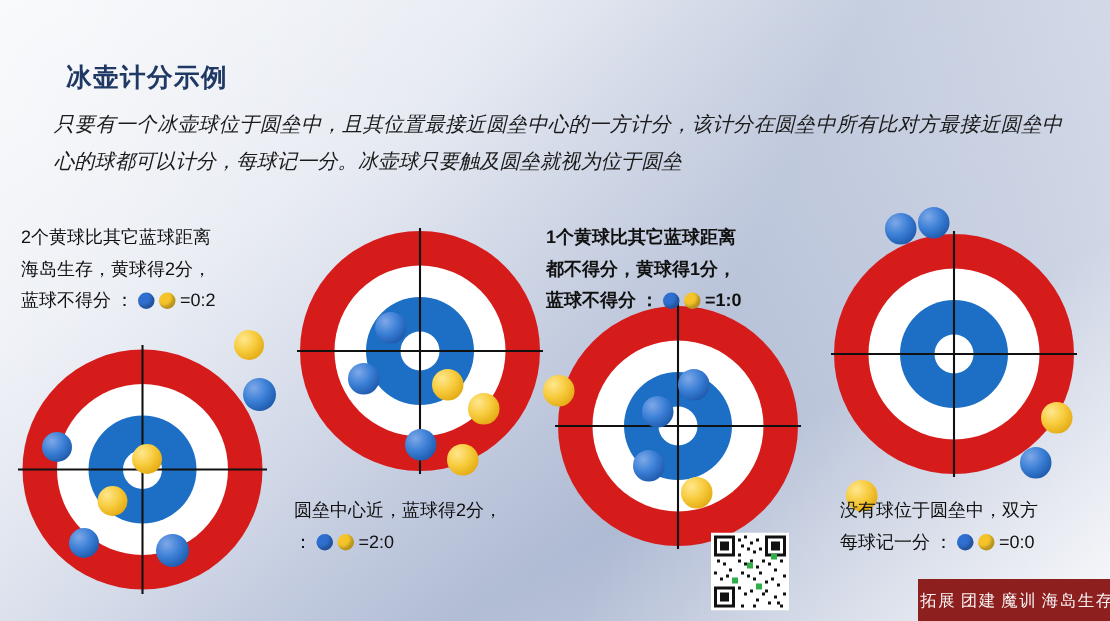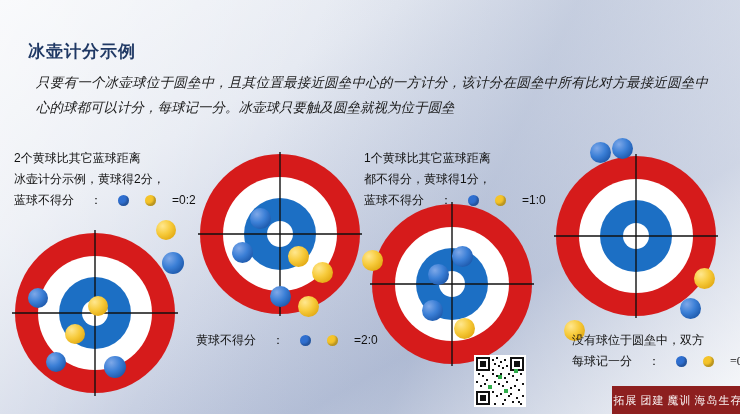--- a/index.html
+++ b/index.html
@@ -12,31 +12,31 @@
     position:relative;width:740px;height:414px;overflow:hidden;
     background:linear-gradient(150deg,#f2f4f8 0%,#e6eaf2 28%,#cfd6e6 52%,#b9c3da 70%,#f0f2f6 100%);
   }
   
   #slide:before{
     content:"";position:absolute;left:0;top:0;width:740px;height:414px;
     background:linear-gradient(115deg,rgba(255,255,255,0.55) 0%,rgba(255,255,255,0.0) 35%,rgba(150,165,195,0.30) 62%,rgba(255,255,255,0.55) 100%);
     pointer-events:none;
   }
   .title{
-    position:absolute;left:28px;top:40px;
+    position:absolute;left:44px;top:40px;
     font-size:17px;font-weight:bold;color:#1f3864;letter-spacing:1px;
   }
   .intro{
     position:absolute;left:36px;top:70px;width:672px;
     font-size:13.5px;line-height:25px;color:#1a1a1a;text-align:justify;font-style:italic;
   }
   .caption{
     position:absolute;font-size:12px;line-height:21px;color:#111;white-space:nowrap;
   }
-  .score-line{display:flex;align-items:center;gap:16px;}
+  .score-line{display:flex;align-items:center;gap:3px;}
   .dot{width:11px;height:11px;border-radius:50%;display:inline-block;}
   .dot.blue{background:#2f6fd0;box-shadow:inset -2px -2px 2px rgba(0,0,0,.25);}
   .dot.yellow{background:#f5c42a;box-shadow:inset -2px -2px 2px rgba(0,0,0,.25);}
   .sep{font-size:12px;color:#111;}
   .house{position:absolute;}
   .house svg{display:block;}
   .stone{position:absolute;border-radius:50%;}
   .stone.blue{background:radial-gradient(circle at 33% 30%,#7ea8e8 0%,#3b7fd6 42%,#1e5aad 78%,#174a92 100%);}
   .stone.yellow{background:radial-gradient(circle at 33% 30%,#ffe78f 0%,#f7cb3c 42%,#e2a911 80%,#c08f08 100%);}
   .qr{position:absolute;left:474px;top:355px;width:52px;height:52px;}
@@ -117,53 +117,53 @@
     </svg>
     <span class="stone blue" style="left:38px;top:-10px;width:21px;height:21px;"></span>
     <span class="stone blue" style="left:60px;top:-14px;width:21px;height:21px;"></span>
     <span class="stone yellow" style="left:142px;top:116px;width:21px;height:21px;"></span>
     <span class="stone blue" style="left:128px;top:146px;width:21px;height:21px;"></span>
     <span class="stone yellow" style="left:12px;top:168px;width:21px;height:21px;"></span>
   </div>
 
   <div class="caption" style="left:14px;top:148px;">
     <div>2个黄球比其它蓝球距离</div>
-    <div>冰壶计分示例，黄球得2分，</div>
+    <div>海岛生存，黄球得2分，</div>
     <div class="score-line">
       <span>蓝球不得分</span>
       <span class="sep">：</span>
       <span class="dot blue"></span>
       <span class="dot yellow"></span>
       <span>=0:2</span>
     </div>
   </div>
 
-  <div class="caption" style="left:364px;top:148px;">
+  <div class="caption" style="left:364px;top:148px;font-weight:bold;">
     <div>1个黄球比其它蓝球距离</div>
     <div>都不得分，黄球得1分，</div>
     <div class="score-line">
       <span>蓝球不得分</span>
       <span class="sep">：</span>
       <span class="dot blue"></span>
       <span class="dot yellow"></span>
       <span>=1:0</span>
     </div>
   </div>
 
   <div class="caption" style="left:196px;top:330px;">
-    <div class="score-line">
-      <span>黄球不得分</span>
+    <div>圆垒中心近，蓝球得2分，</div>
+    <div class="score-line">
       <span class="sep">：</span>
       <span class="dot blue"></span>
       <span class="dot yellow"></span>
       <span>=2:0</span>
     </div>
   </div>
 
-  <div class="caption" style="left:572px;top:330px;font-family:Liberation Serif, serif;">
+  <div class="caption" style="left:560px;top:330px;">
     <div>没有球位于圆垒中，双方</div>
     <div class="score-line">
       <span>每球记一分</span>
       <span class="sep">：</span>
       <span class="dot blue"></span>
       <span class="dot yellow"></span>
       <span>=0:0</span>
     </div>
   </div>
 

